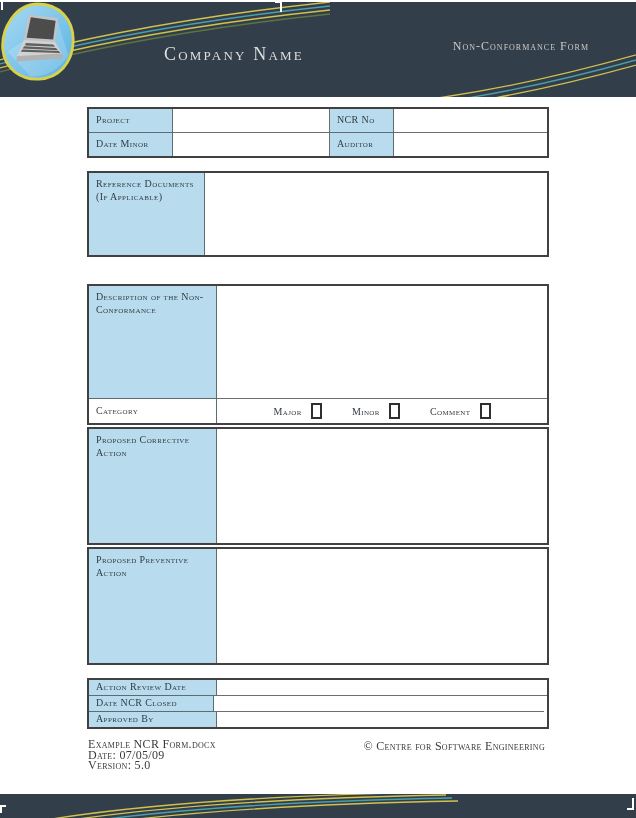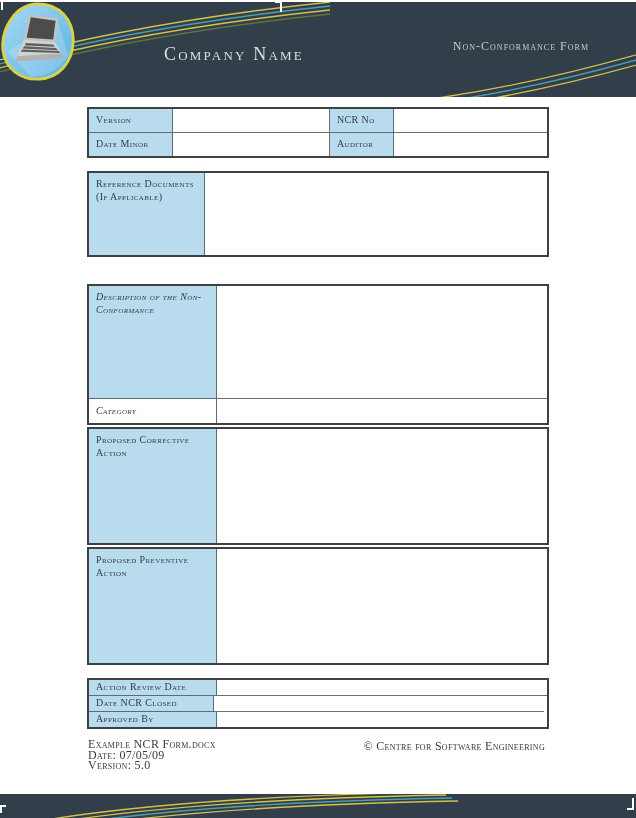--- a/index.html
+++ b/index.html
@@ -81,47 +81,63 @@
         <polygon points="23.5,49.8 62,51.6 63.5,53.6 21.8,52.2" fill="#5f5f5f"></polygon>
         <polygon points="18,57 65,54 66.5,59.5 17,62.5" fill="#b2b2b2"></polygon>
       </g>
     </svg>
     <div class="company-name">Company Name</div>
     <div class="form-title">Non-Conformance Form</div>
   </div>
 
   <div class="tbl" style="top:107px; height:51px;">
     <div class="row" style="height:24px;">
-      <div class="cell lbl lbl-mid lbl-center" style="width:85px;">Version</div>
+      <div class="cell lbl lbl-mid lbl-center" style="width:85px;">Project</div>
       <div class="cell val val-mid val-col" style="width:158px;"></div>
       <div class="cell lbl lbl-mid lbl-center" style="width:65px;">NCR No</div>
       <div class="cell val val-mid" style="width:154px;"></div>
     </div>
     <div class="row" style="height:23px;">
       <div class="cell lbl lbl-center" style="width:85px;">Date Minor</div>
       <div class="cell val val-col" style="width:158px;"></div>
       <div class="cell lbl lbl-center" style="width:65px;">Auditor</div>
       <div class="cell val" style="width:154px;"></div>
     </div>
   </div>
 
   <div class="tbl" style="top:171px; height:86px;">
     <div class="row" style="height:82px;">
       <div class="cell lbl" style="width:117px;">Reference Documents (If Applicable)</div>
       <div class="cell val" style="width:345px;"></div>
     </div>
   </div>
 
-  <div class="tbl" style="top:284px; height:141px;font-style:italic;">
+  <div class="tbl" style="top:284px; height:141px;">
     <div class="row" style="height:113px;">
       <div class="cell lbl lbl-mid" style="width:128px;">Description of the Non-Conformance</div>
       <div class="cell val val-mid" style="width:330px;"></div>
     </div>
     <div class="row" style="height:24px;">
       <div class="cell lbl lbl-white lbl-center" style="width:128px;">Category</div>
+      <div class="cell val" style="width:330px;">
+        <div class="cat-opts">
+          <span class="cat-opt">
+              <span>Major</span>
+              <span class="chk"></span>
+            </span>
+          <span class="cat-opt">
+              <span>Minor</span>
+              <span class="chk"></span>
+            </span>
+          <span class="cat-opt">
+              <span>Comment</span>
+              <span class="chk"></span>
+            </span>
+        </div>
+      </div>
     </div>
   </div>
 
   <div class="tbl" style="top:427px; height:118px;">
     <div class="row" style="height:114px;">
       <div class="cell lbl" style="width:128px;">Proposed Corrective Action</div>
       <div class="cell val" style="width:330px;"></div>
     </div>
   </div>
 

